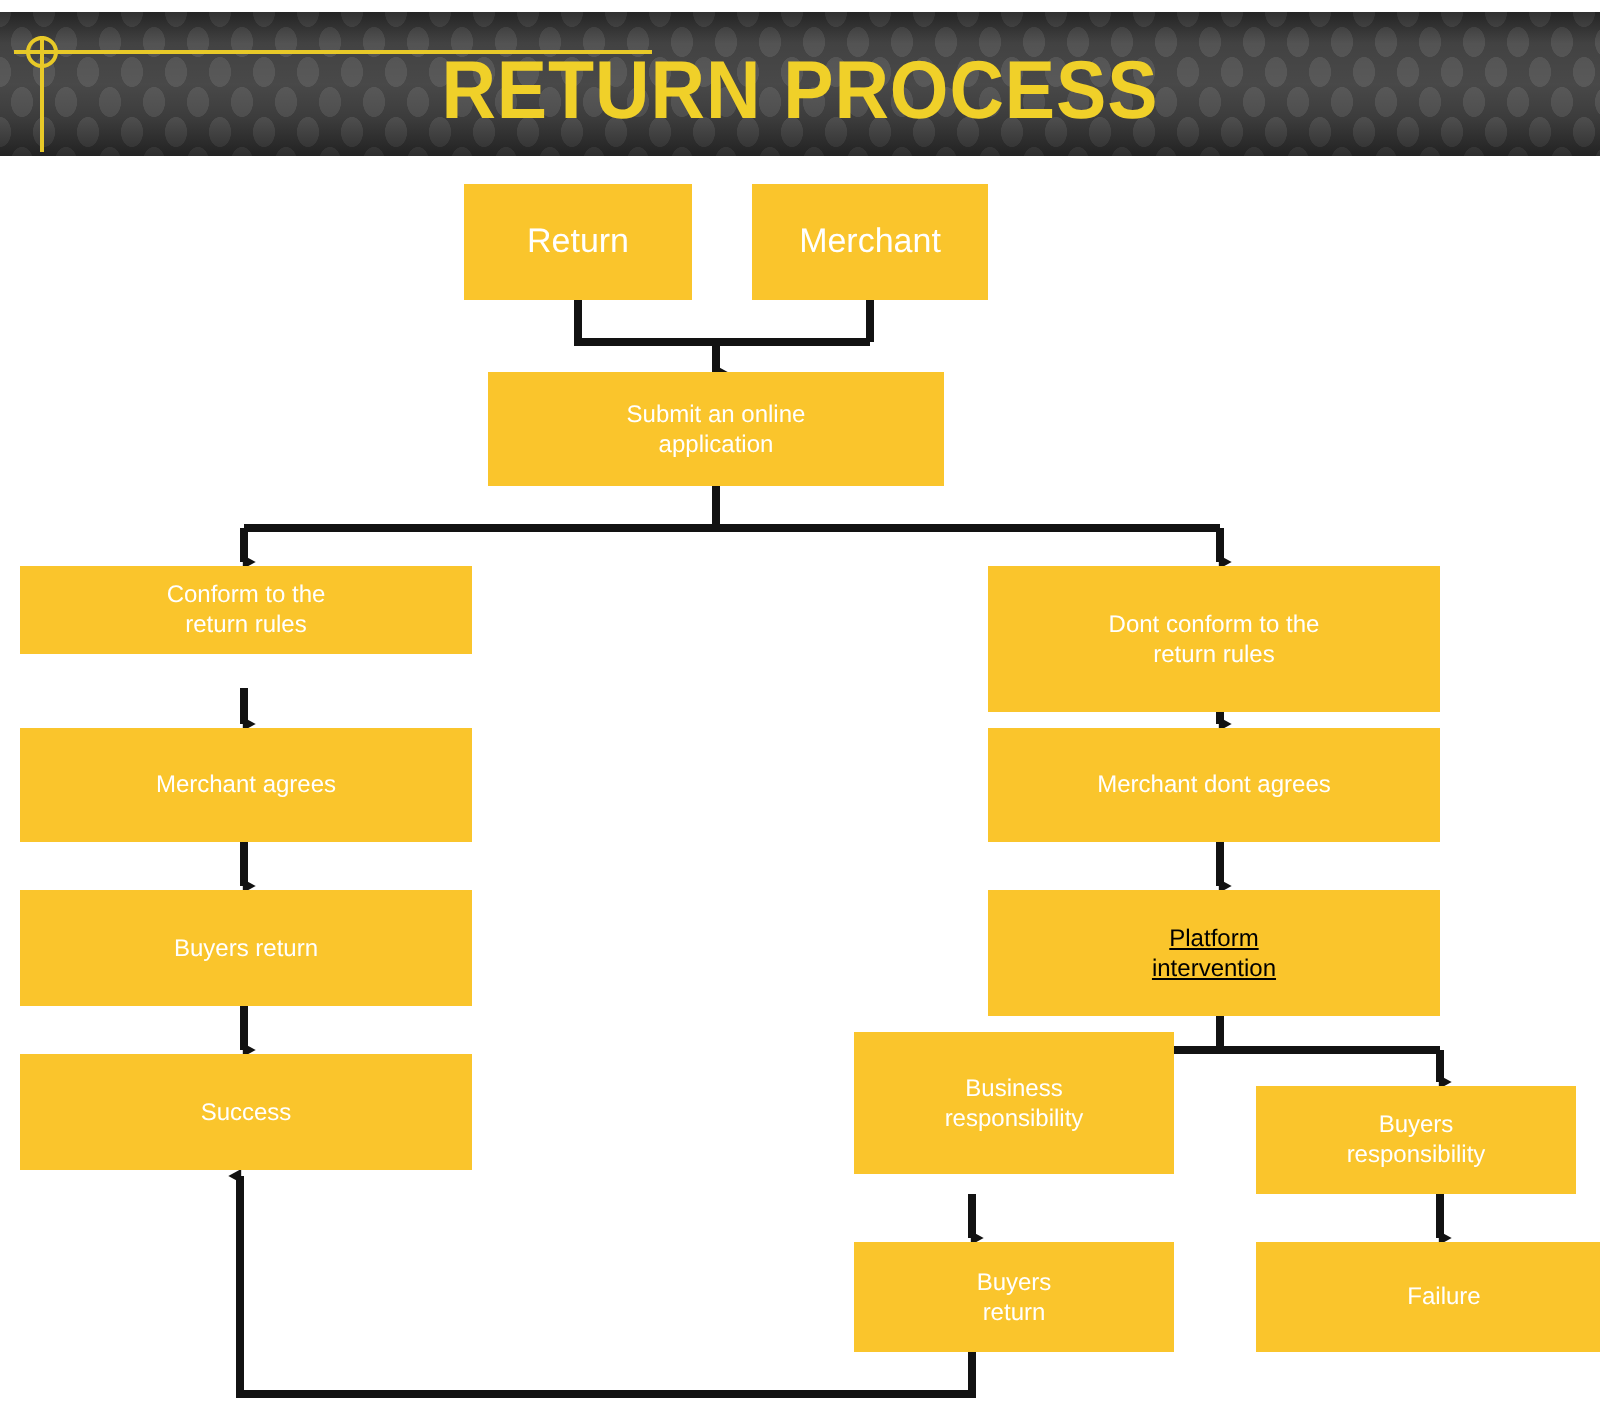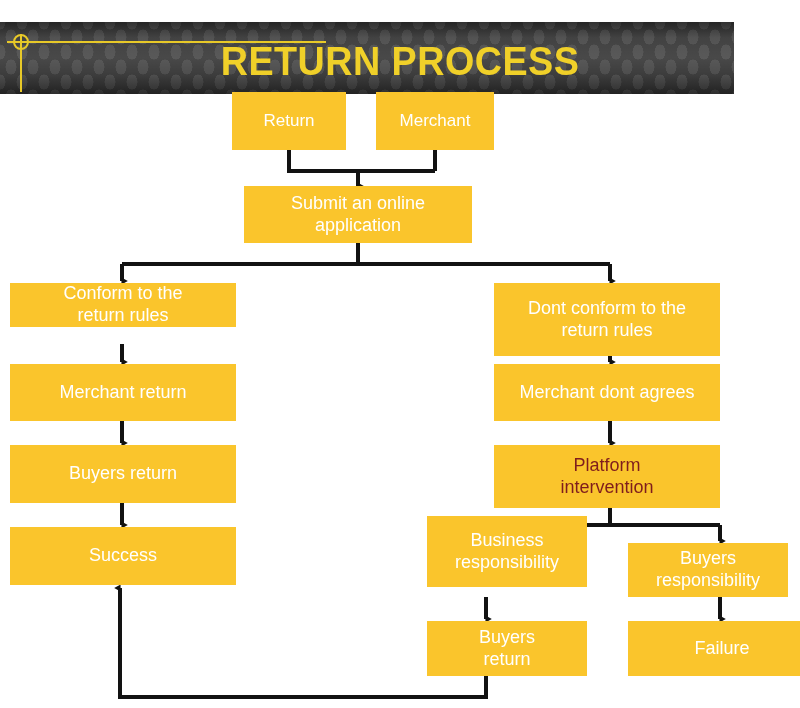--- a/index.html
+++ b/index.html
@@ -13,25 +13,24 @@
     position: relative;
     overflow: hidden;
     font-family: "Liberation Sans", sans-serif;
   }
 
   
   #header-banner {
     position: absolute;
     left: 0;
     top: 6px;
-    width: 734px;
+    width: 800px;
     height: 72px;
     background-color: #6d28d9;
     overflow: hidden;
-    margin-top: 16px;
   }
   #header-texture {
     position: absolute;
     inset: 0;
     background-color: #343434;
     background-image:
       radial-gradient(ellipse 11px 15px at 0px 0px, rgba(255,255,255,0.085) 49%, rgba(255,255,255,0) 51%),
       radial-gradient(ellipse 11px 15px at 22px 0px, rgba(255,255,255,0.085) 49%, rgba(255,255,255,0) 51%),
       radial-gradient(ellipse 11px 15px at 11px 15px, rgba(255,255,255,0.085) 49%, rgba(255,255,255,0) 51%),
       radial-gradient(ellipse 11px 15px at 0px 30px, rgba(255,255,255,0.085) 49%, rgba(255,255,255,0) 51%),
@@ -120,24 +119,25 @@
     justify-content: center;
     text-align: center;
     font-size: 17px;
     line-height: 1.22;
     color: #ffffff;
     box-sizing: border-box;
     padding: 2px 6px;
     white-space: pre-line;
   }
   .node.dark-text {
-    color: #7f1d1d;
+    color: #000000;
+    text-decoration: underline;
   }
   .node.tall-text {
-    font-size: 18px;
+    font-size: 12px;
   }
 </style>
 </head>
 <body>
 
 <div id="header-banner">
   <div id="header-texture"></div>
   <div id="header-sheen"></div>
   <div id="header-title">RETURN PROCESS</div>
   <div id="deco-crosshair-circle"></div>
@@ -188,21 +188,21 @@
   <div class="node" style="left:232px; top:92px; width:114px; height:58px;">Return</div>
 
   <div class="node" style="left:376px; top:92px; width:118px; height:58px;">Merchant</div>
 
   <div class="node tall-text" style="left:244px; top:186px; width:228px; height:57px;">Submit an online
 application</div>
 
   <div class="node tall-text" style="left:10px; top:283px; width:226px; height:44px;">Conform to the
 return rules</div>
 
-  <div class="node tall-text" style="left:10px; top:364px; width:226px; height:57px;">Merchant return</div>
+  <div class="node tall-text" style="left:10px; top:364px; width:226px; height:57px;">Merchant agrees</div>
 
   <div class="node tall-text" style="left:10px; top:445px; width:226px; height:58px;">Buyers return</div>
 
   <div class="node tall-text" style="left:10px; top:527px; width:226px; height:58px;">Success</div>
 
   <div class="node tall-text" style="left:494px; top:283px; width:226px; height:73px;">Dont conform to the
 return rules</div>
 
   <div class="node tall-text" style="left:494px; top:364px; width:226px; height:57px;">Merchant dont agrees</div>
 

